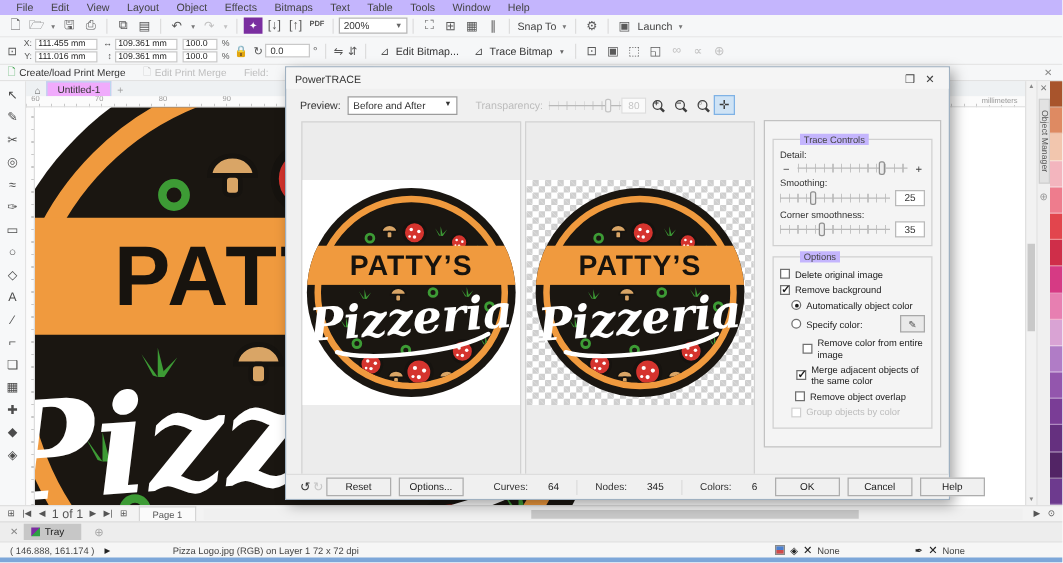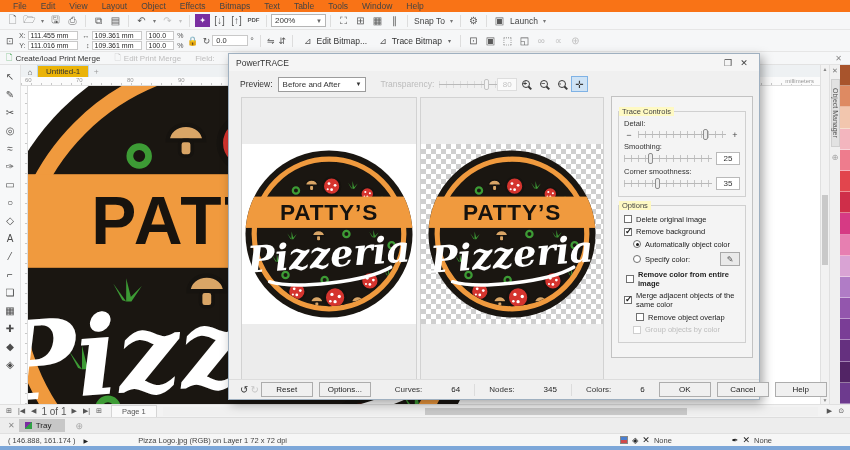--- a/index.html
+++ b/index.html
@@ -3,21 +3,21 @@
 <meta charset="utf-8">
 <style>
   * { box-sizing: border-box; }
   html,body { margin:0; padding:0; }
   body {
     width:850px; height:450px; overflow:hidden; position:relative;
     font-family:"Liberation Sans", sans-serif; font-size:9px; color:#333;
     background:#f2f2f2;
   }
   
-  .menubar { height:12px; background:#f97316; display:flex; align-items:center; padding-left:6px; }
+  .menubar { height:12px; background:#c4b5fd; display:flex; align-items:center; padding-left:6px; }
   .menubar .mitem { padding:0 7px; font-size:8.5px; color:#444; }
   .toolbar1 { height:18px; background:#f6f7f8; border-bottom:1px solid #e6e6e6; display:flex; align-items:center; padding:0 4px; }
   .tbtn { min-width:15px; height:15px; display:flex; align-items:center; justify-content:center; font-size:10px; color:#5a5a5a; margin:0 1px; }
   .tbtn.small-caret { min-width:7px; font-size:6px; color:#777; }
   .tbtn.grayed { color:#c2c2c2; }
   .tbtn.purple { background:#7a2ea0; color:#fff; font-size:8px; width:14px; height:13px; }
   .vsep { width:1px; height:12px; background:#ddd; margin:0 4px; }
   .combo { height:13px; border:1px solid #b5b5b5; background:#fff; display:flex; align-items:center; justify-content:space-between; padding:0 3px; font-size:8px; color:#333; }
   .zoom-combo { width:55px; }
   .caret { font-size:6px; color:#666; margin-left:3px; }
@@ -42,21 +42,21 @@
   .mb-close { margin-left:auto; font-size:8px; color:#888; padding-right:2px; }
 
   
   .workspace { position:absolute; top:65px; left:0; right:0; bottom:46px; display:flex; }
   .toolbox { width:21px; background:#f7f8f9; border-right:1px solid #e3e3e3; display:flex; flex-direction:column; align-items:center; padding-top:2px; }
   .tool { width:17px; height:18px; display:flex; align-items:center; justify-content:center; font-size:10px; color:#4c4c4c; }
 
   .main-col { flex:1; display:flex; flex-direction:column; min-width:0; }
   .doctab-row { height:12px; background:#eef1f3; display:flex; align-items:end; padding-left:2px; }
   .home-btn { width:14px; font-size:8px; color:#555; text-align:center; }
-  .doctab { height:12px; background:#eab308; border:1px solid #bcd6ee; border-bottom:none; display:flex; align-items:center; padding:4px 8px; font-size:8px; color:#333; }
+  .doctab { height:12px; background:#f0abfc; border:1px solid #bcd6ee; border-bottom:none; display:flex; align-items:center; padding:4px 8px; font-size:8px; color:#333; }
   .newtab-btn { width:14px; font-size:8px; color:#999; text-align:center; }
   .ruler-h { height:9px; background:#fbfbfb; border-bottom:1px solid #ddd; position:relative; overflow:hidden;
     background-image:repeating-linear-gradient(90deg,#c8c8c8 0 1px, transparent 1px 10px); background-size:100% 3px; background-repeat:no-repeat; background-position:0 6px; }
   .ruler-h .rnum { position:absolute; top:0; font-size:6px; color:#999; }
   .ruler-unit { position:absolute; right:4px; top:1px; font-size:6px; color:#999; background:#fbfbfb; padding:0 2px; }
   .canvas-row { flex:1; display:flex; min-height:0; }
   .ruler-v { width:7px; background:#fbfbfb; border-right:1px solid #ddd;
     background-image:repeating-linear-gradient(0deg,#c8c8c8 0 1px, transparent 1px 10px); background-size:3px 100%; background-repeat:no-repeat; background-position:4px 0; }
   .canvas { flex:1; background:#fff; position:relative; overflow:hidden; }
   .canvas-logo { position:absolute; left:-50px; top:-60px; width:520px; height:520px; }
@@ -137,41 +137,41 @@
   .preview-logo { width:174px; height:174px; }
 
   .settings { position:absolute; left:382px; top:43px; width:142px; }
   .tabs { display:flex; }
   .tab { height:15px; padding:0 9px; border:1px solid #c2c2c2; background:#e6e6e6; font-size:8.5px; line-height:14px; color:#444; margin-right:-1px; }
   .tab.active { background:#f4f4f4; border-bottom-color:#f4f4f4; color:#222; position:relative; z-index:2; }
   .settings-body { border:1px solid #c2c2c2; margin-top:-1px; background:#f4f4f4; padding:6px 6px 6px; height:262px; }
   .srow { display:flex; justify-content:space-between; align-items:center; margin:2px 0 5px; }
   .slabel { font-size:8px; color:#333; }
   .grp { border:1px solid #d0d0d0; position:relative; margin-top:8px; padding:5px 5px 4px; }
-  .grp-title { position:absolute; top:-5px; left:0; background:#fef9c3; padding:0 3px; font-size:7.5px; color:#444; }
+  .grp-title { position:absolute; top:-5px; left:21px; background:#c4b5fd; padding:0 3px; font-size:7.5px; color:#444; }
   .ctl-label { font-size:7.5px; color:#333; margin:2px 0 1px; }
   .ctl-row { display:flex; align-items:center; gap:4px; margin-bottom:2px; }
   .pm-btn { width:10px; height:10px; border:none; background:none; font-size:9px; color:#444; display:flex; align-items:center; justify-content:center; padding:0; }
   .ctl-row .hslider { flex:1; width:auto; }
   .opt { display:flex; align-items:center; gap:4px; margin:3.5px 0; font-size:7.5px; color:#222; }
   .opt.disabled { color:#bdbdbd; }
   .cb { width:8px; height:8px; border:1px solid #707070; background:#fff; position:relative; flex:0 0 auto; }
   .cb.checked::after { content:"✓"; position:absolute; top:-3px; left:0px; font-size:9px; color:#1a1a1a; font-weight:bold; }
   .opt.disabled .cb { border-color:#cfcfcf; }
   .rb { width:8px; height:8px; border:1px solid #707070; border-radius:50%; background:#fff; position:relative; flex:0 0 auto; }
   .rb.checked::after { content:""; position:absolute; top:1.5px; left:1.5px; width:3px; height:3px; border-radius:50%; background:#1a1a1a; }
   .swatch-btn { width:20px; height:14px; border:1px solid #a8a8a8; background:#e9e9e9; margin-left:auto; display:flex; align-items:center; justify-content:center; font-size:8px; color:#555; }
 
   .dlg-footer { position:absolute; left:0; right:0; bottom:0; height:20px; border-top:1px solid #ddd; background:#f0f0f0; display:flex; align-items:center; padding:0 11px; font-size:8px; }
   .undo-ic { font-size:10px; color:#333; margin-right:2px; }
   .undo-ic.grayed { color:#c6c6c6; }
   .btn { height:15px; min-width:52px; border:1px solid #adadad; background:#f0f0f0; display:flex; align-items:center; justify-content:center; font-size:8px; color:#222; margin-right:6px; padding:0 6px; }
   .stats { display:flex; align-items:center; margin-left:18px; }
   .stat-label { color:#333; margin-right:16px; }
-  .stat-val { color:#222; margin-right:14px;margin-left:13px; }
+  .stat-val { color:#222; margin-right:14px; }
   .stat-sep { width:1px; height:12px; background:#dcdcdc; margin-right:14px; }
   .dlg-actions { margin-left:auto; display:flex; }
   .btn.last { margin-right:0; }
 </style>
 </head>
 <body>
 
 <svg width="0" height="0" style="position:absolute" aria-hidden="true">
   <defs>
     <clipPath id="clip-outer">
@@ -608,25 +608,25 @@
             </div>
             <div class="opt" style="margin-left: 9px;">
               <span class="rb checked"></span>
               <span>Automatically object color</span>
             </div>
             <div class="opt" style="margin-left: 9px;">
               <span class="rb"></span>
               <span>Specify color:</span>
               <span class="swatch-btn">✎</span>
             </div>
-            <div class="opt" style="margin-left: 2px; font-weight: bold;">
+            <div class="opt" style="margin-left: 18px;">
               <span class="cb"></span>
               <span>Remove color from entire image</span>
             </div>
-            <div class="opt" style="margin-left: 0px;">
+            <div class="opt" style="margin-left: 13px;">
               <span class="cb checked"></span>
               <span>Merge adjacent objects of the same color</span>
             </div>
             <div class="opt" style="margin-left: 12px;">
               <span class="cb"></span>
               <span>Remove object overlap</span>
             </div>
             <div class="opt disabled" style="margin-left: 9px;">
               <span class="cb"></span>
               <span>Group objects by color</span>

